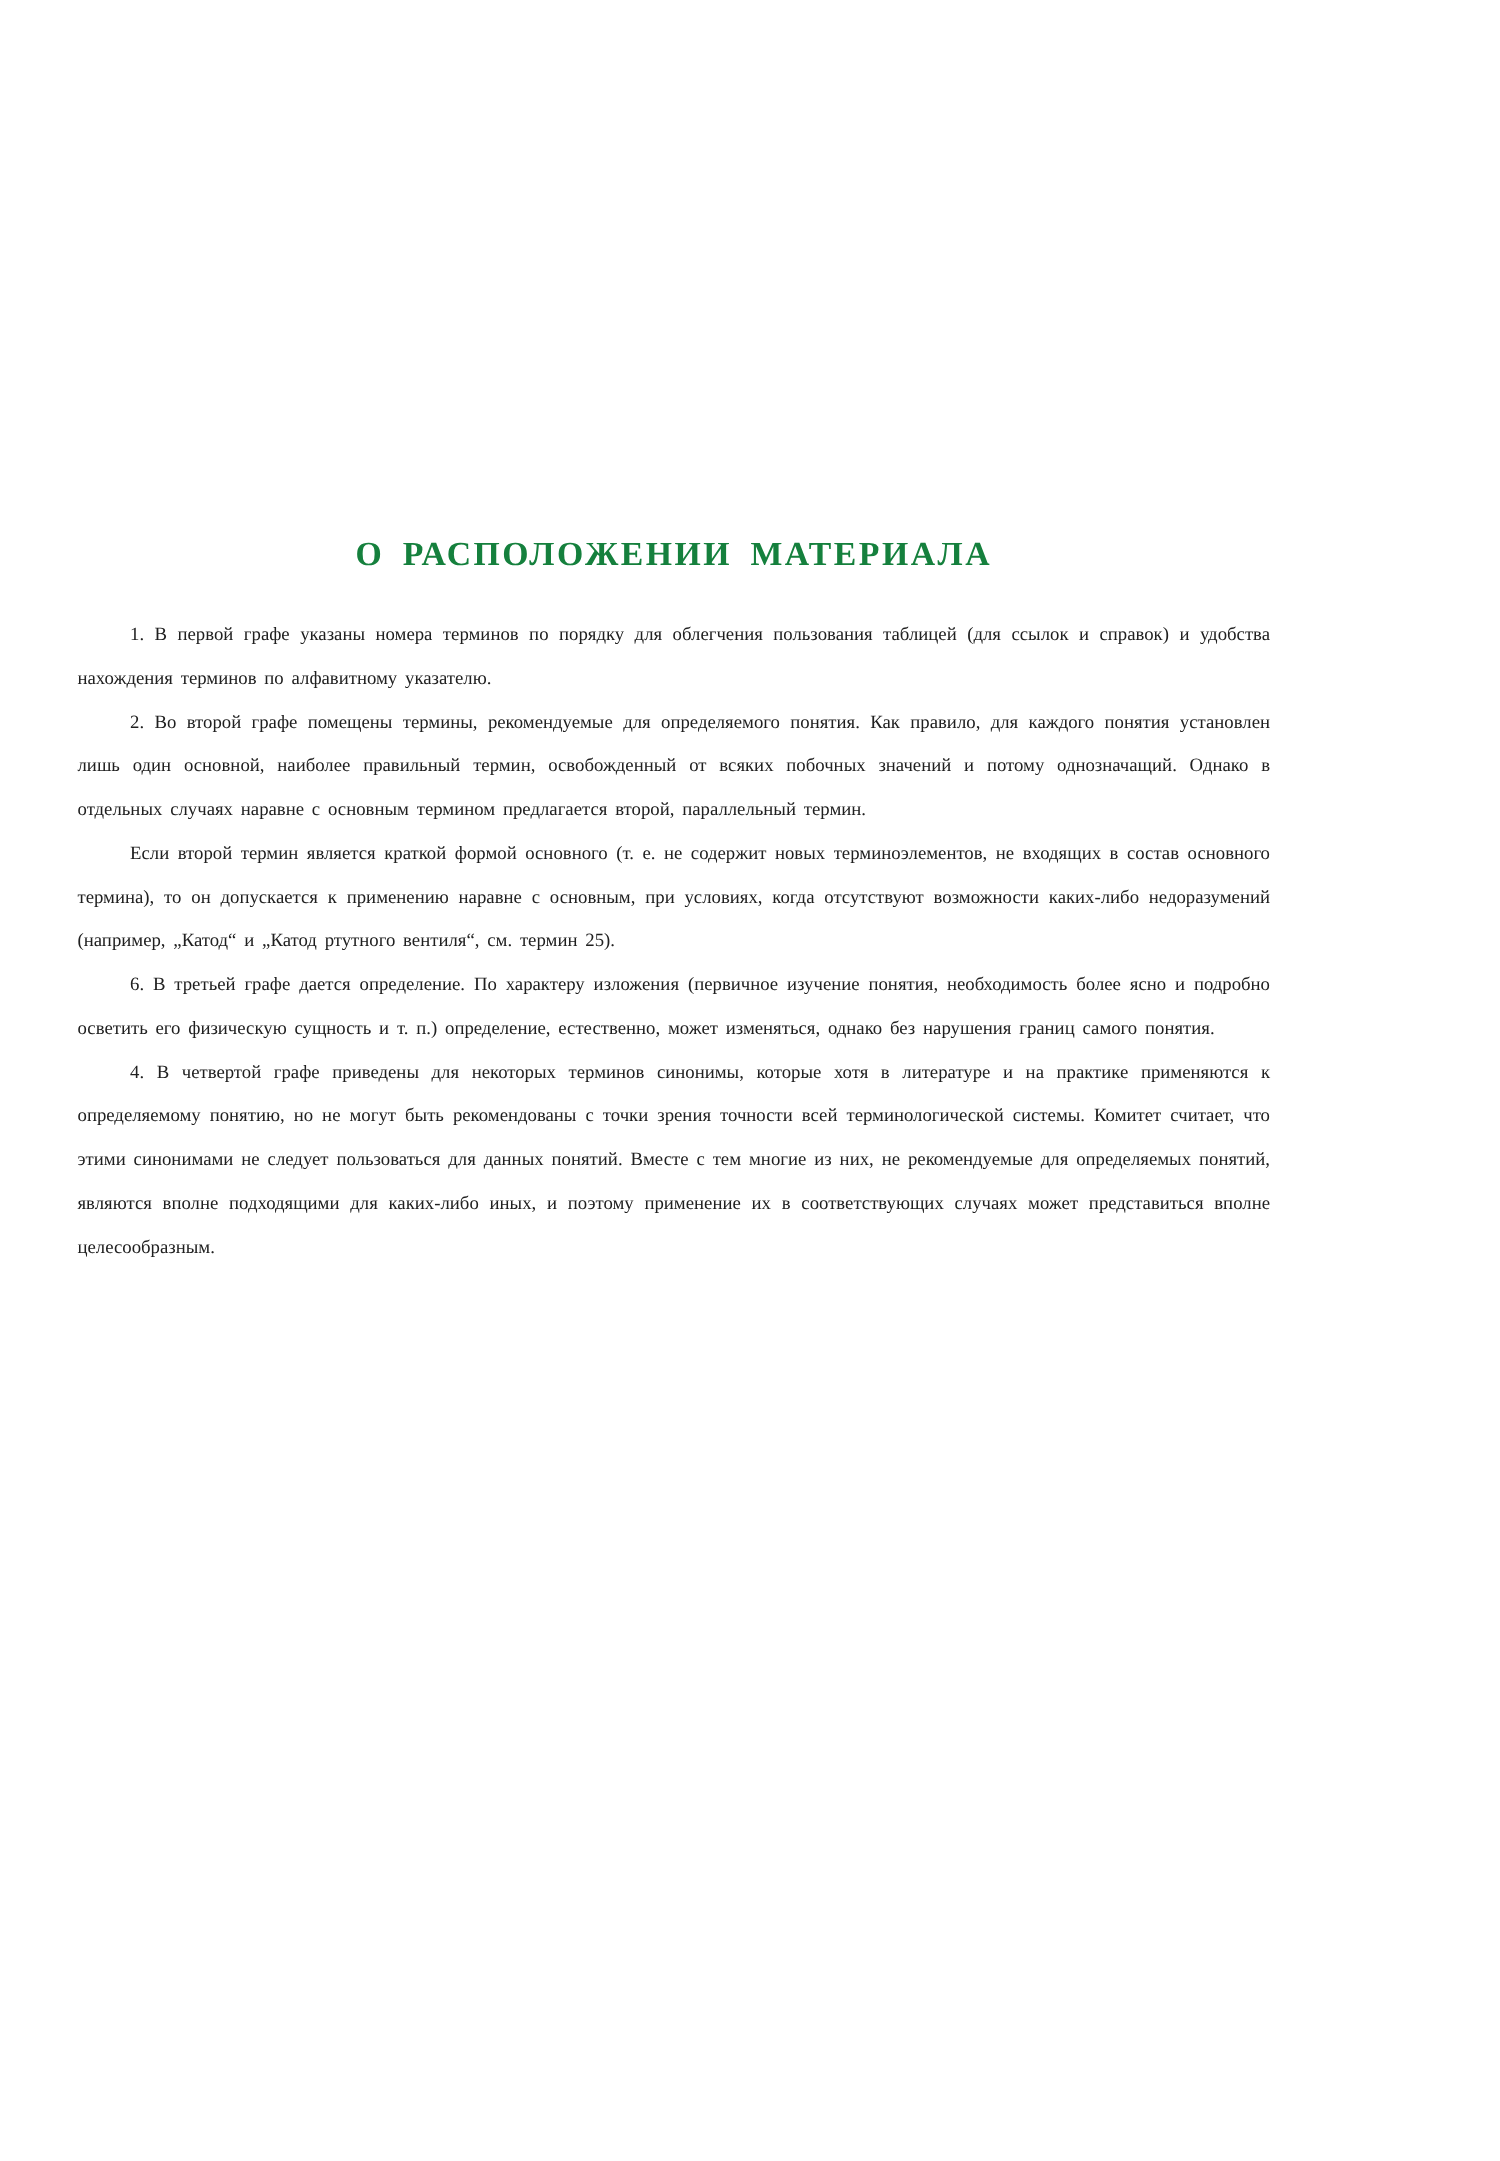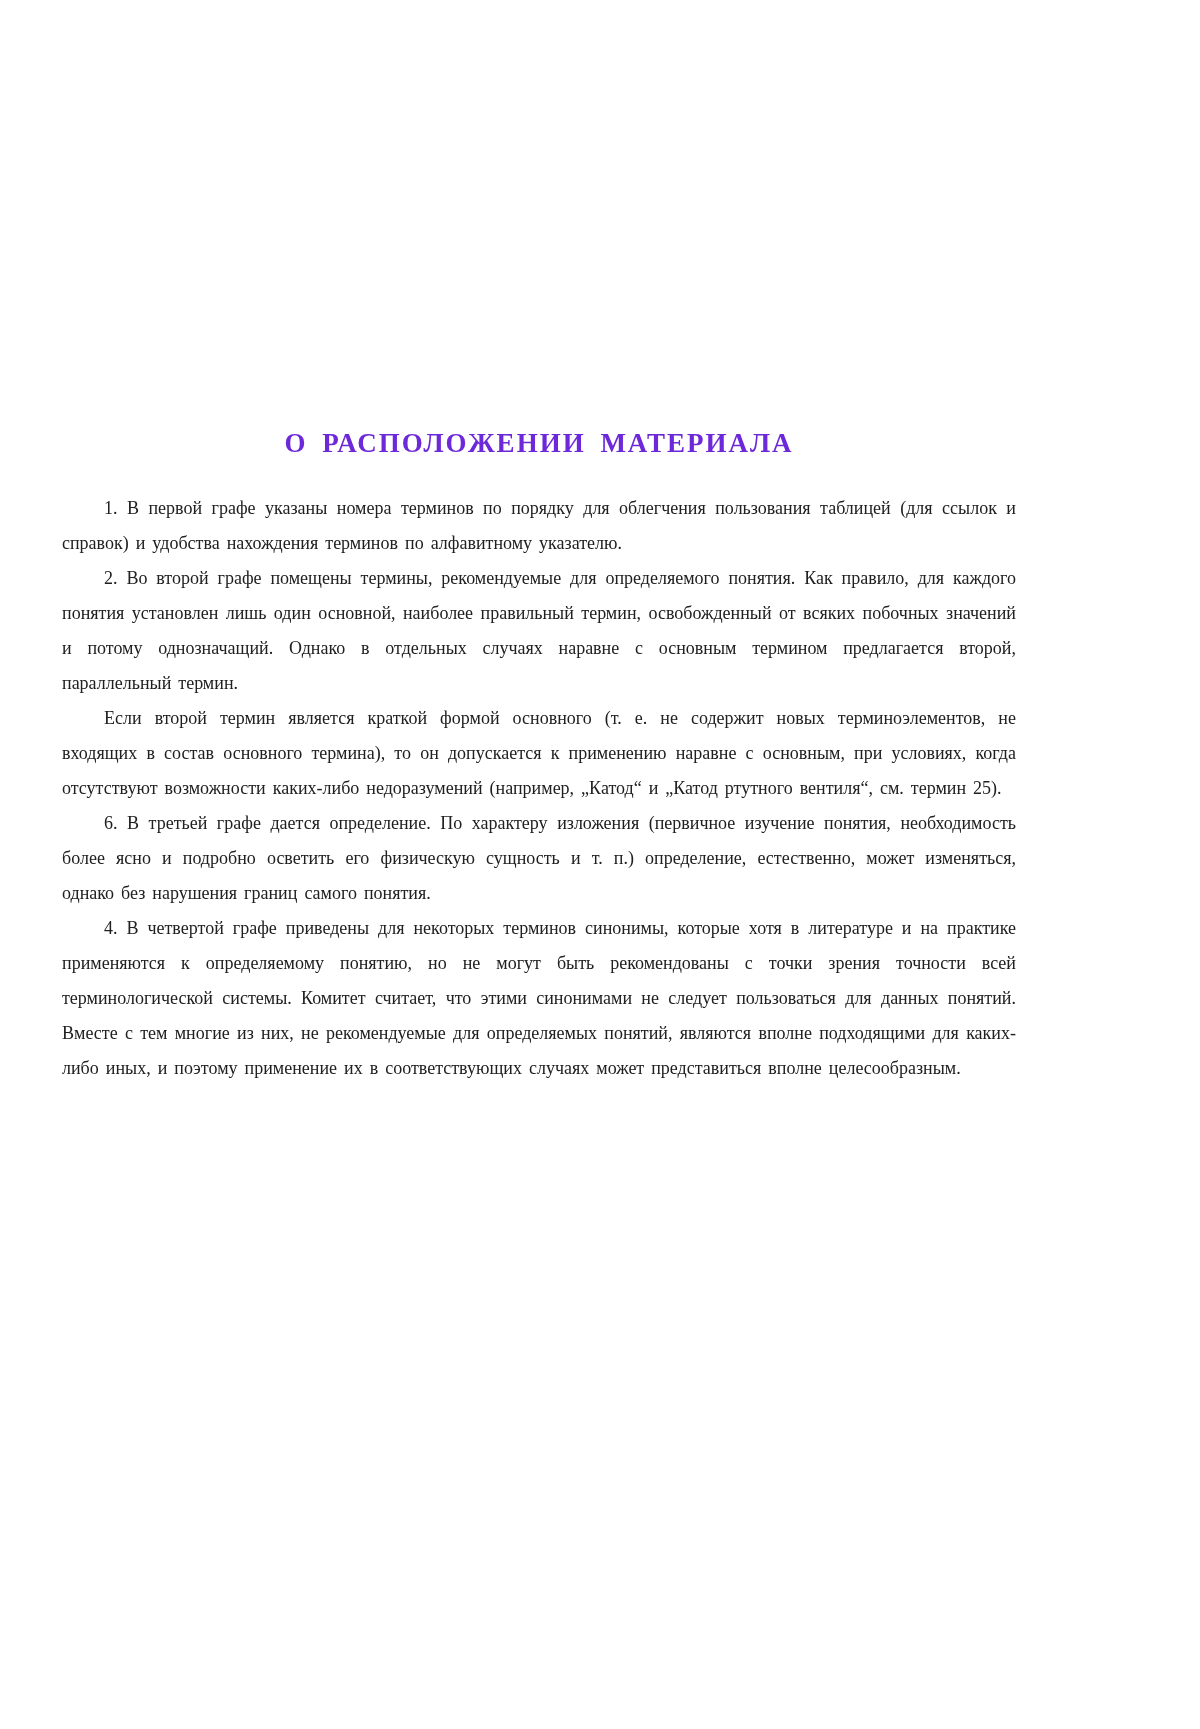--- a/index.html
+++ b/index.html
@@ -22,28 +22,28 @@
       top: 428px;
       width: 954px;
     }
     .title {
       text-align: center;
       font-size: 27px;
       font-weight: 700;
       letter-spacing: 2px;
       word-spacing: 6px;
       margin: 0 0 32px 0;
-      color: #6d28d9;
+      color: #15803d;
       font-family: "Liberation Serif", "DejaVu Serif", serif;
     }
     .para {
       margin: 0;
       text-indent: 42px;
       text-align: justify;
-      font-size: 18px;
+      font-size: 15px;
       line-height: 35px;
       word-spacing: 2.5px;
       color: #202020;
     }
   </style>
 </head>
 <body>
 
 <div class="page">
   <div class="text-block">

